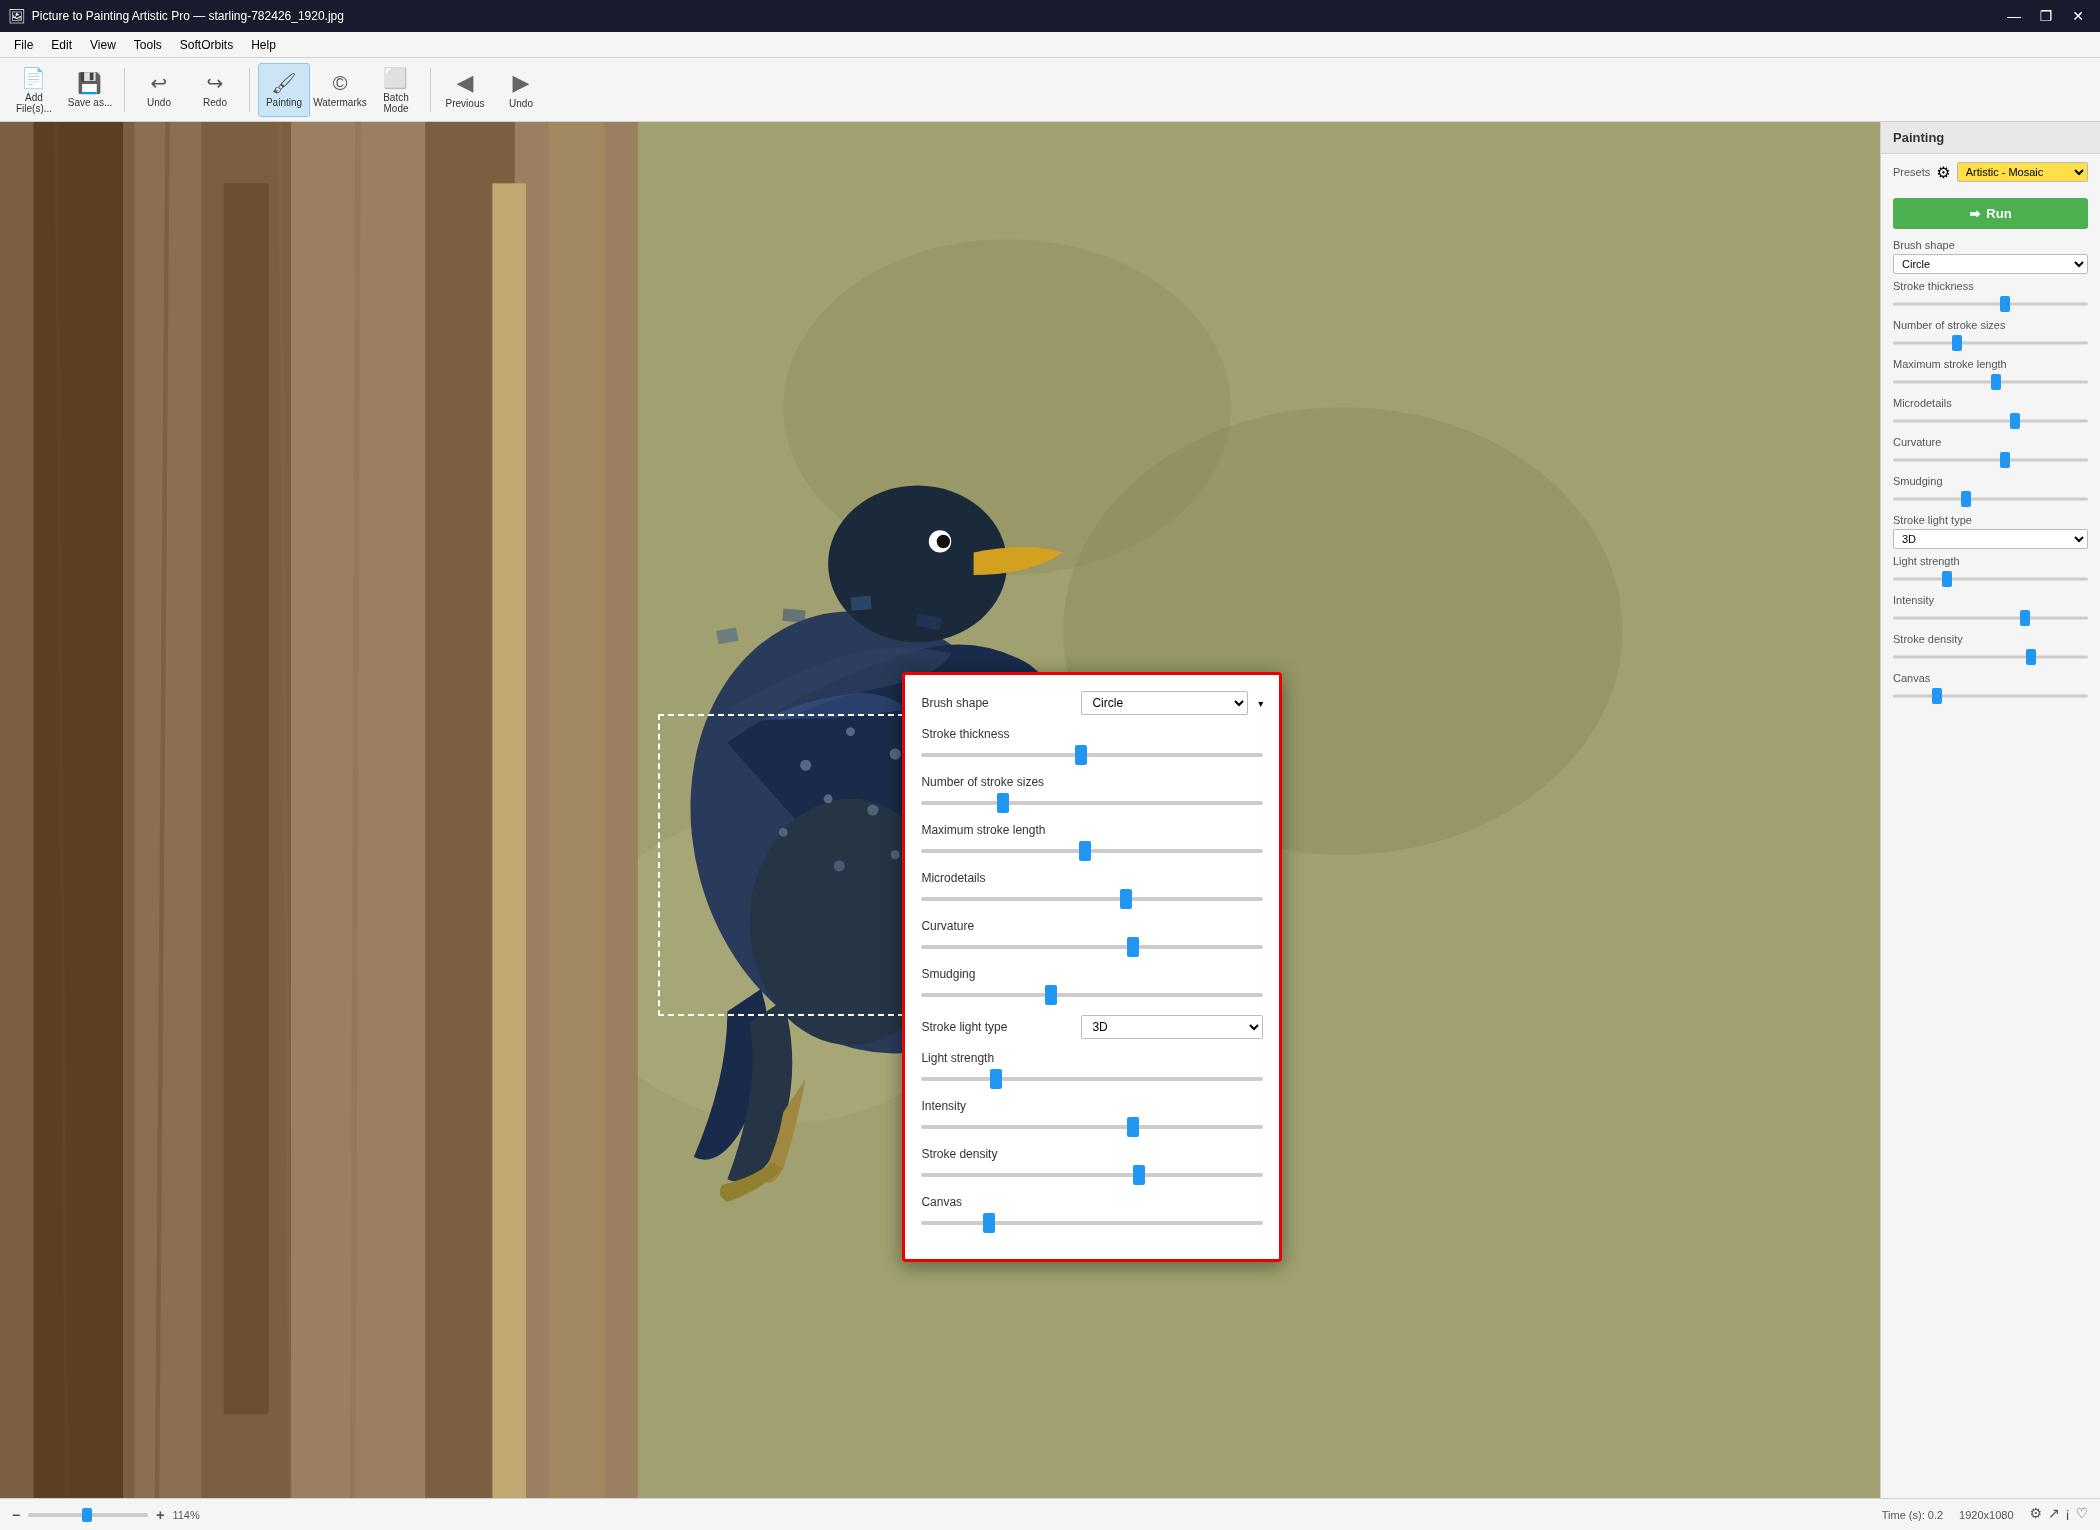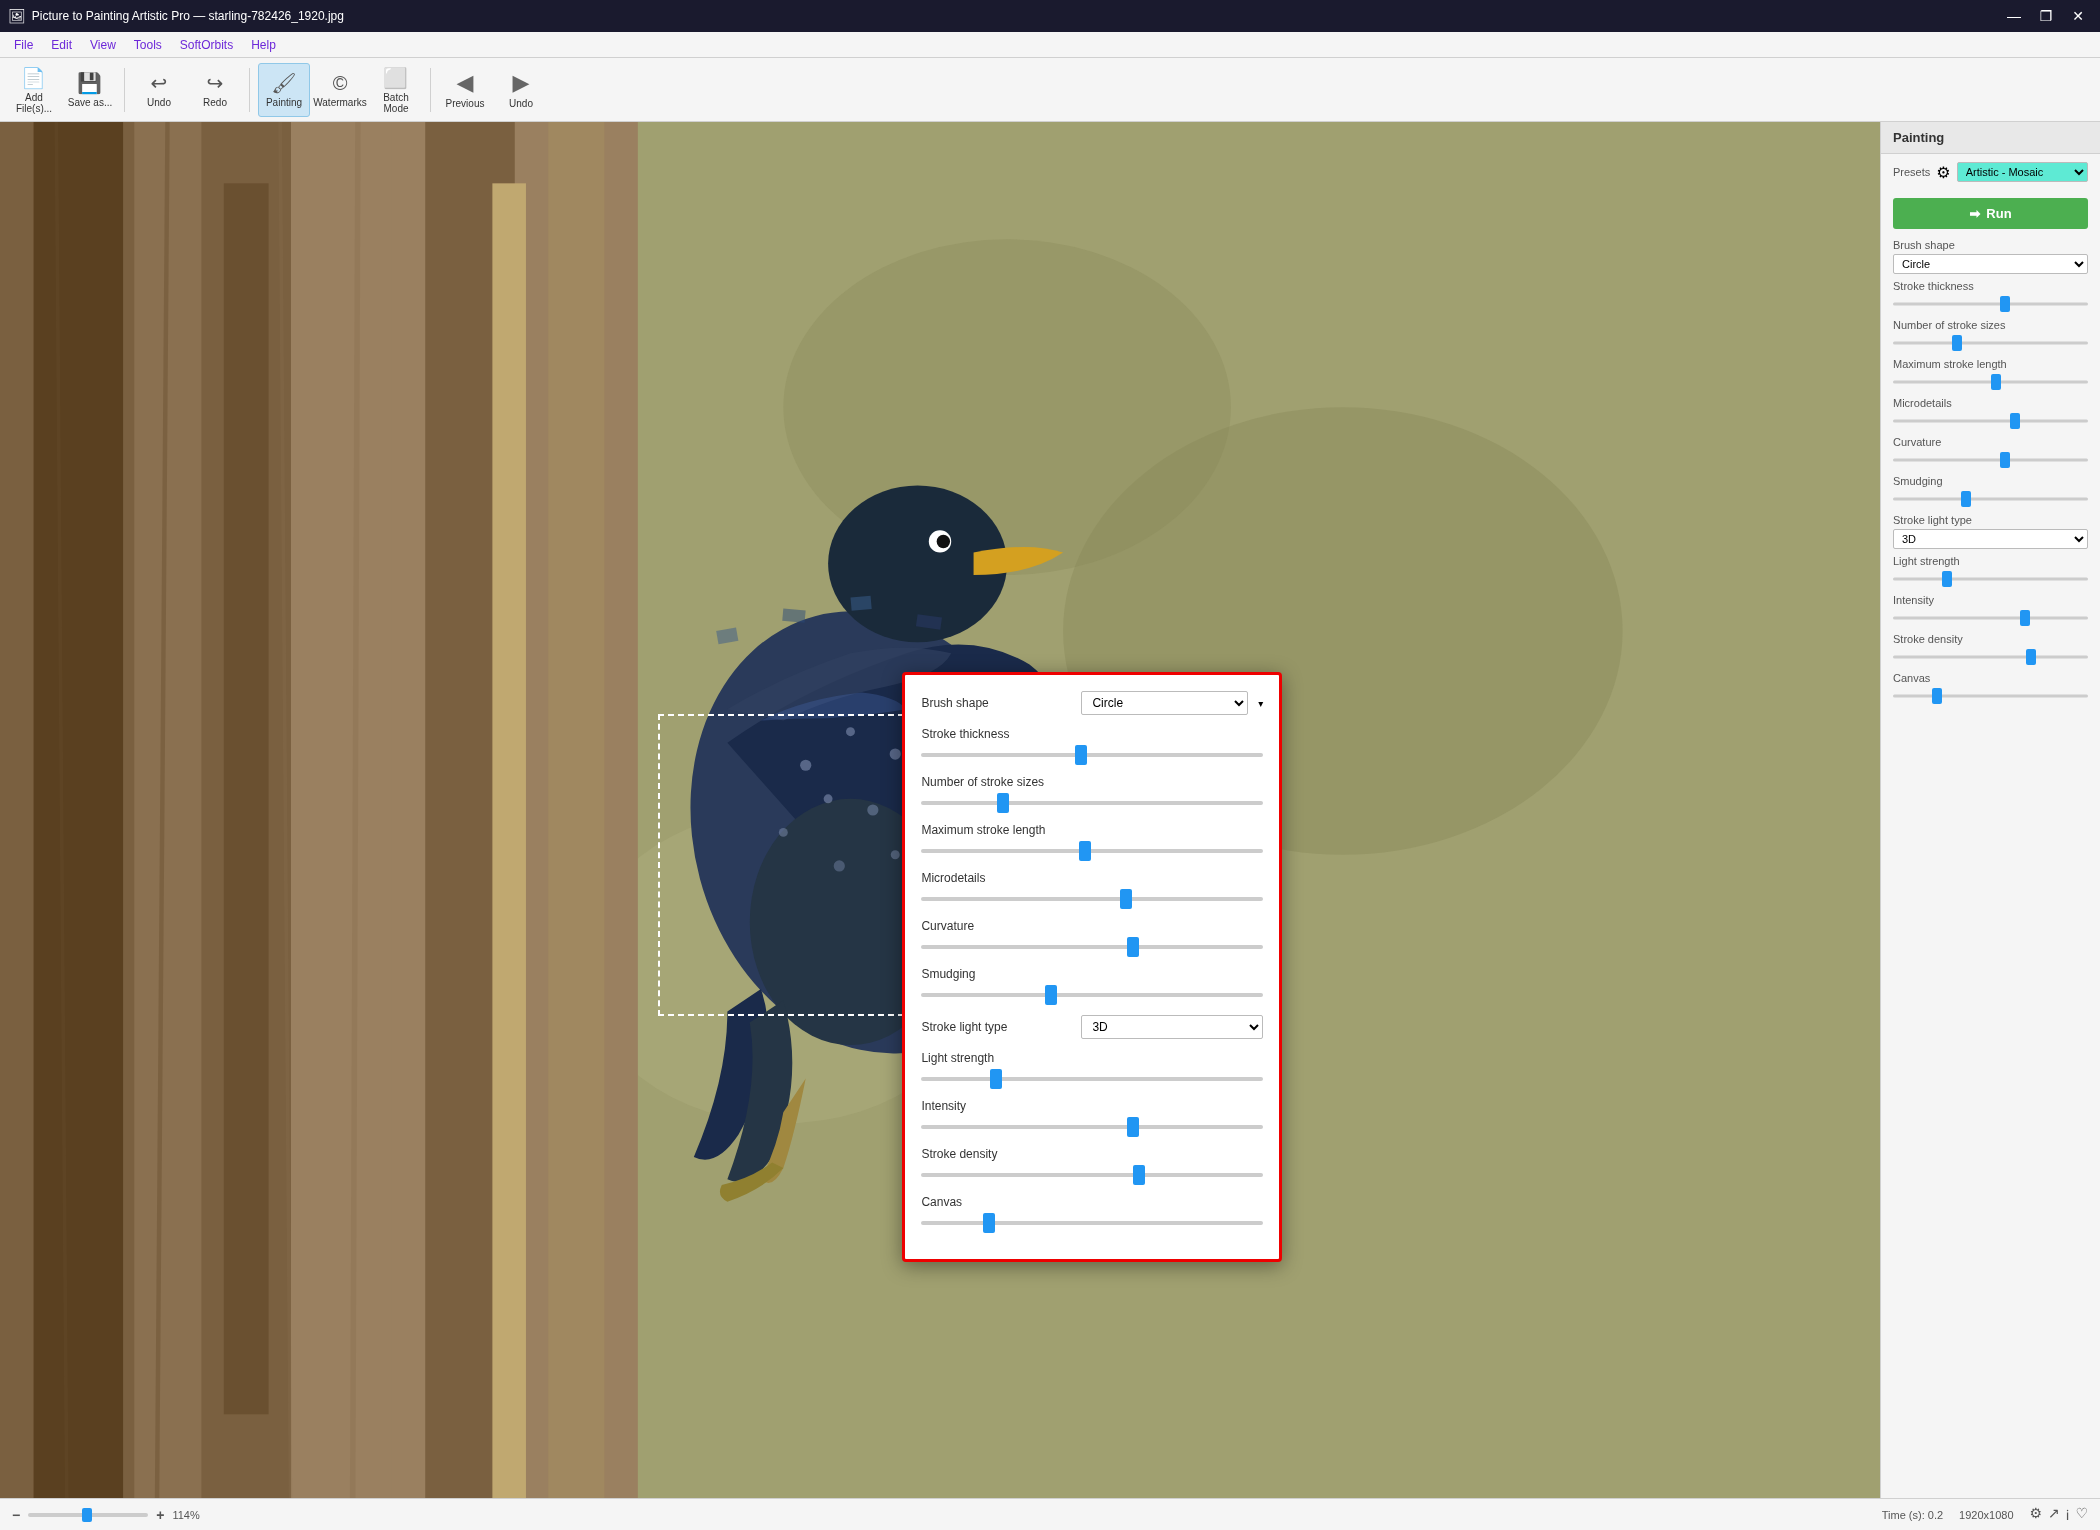--- a/index.html
+++ b/index.html
@@ -35,21 +35,21 @@
       height: 26px;
       display: flex;
       align-items: center;
       padding: 0 6px;
       gap: 2px;
     }
     .menu-item {
       padding: 2px 8px;
       cursor: pointer;
       font-size: 12px;
-      color: #6d28d9;
+      color: #000000;
       border-radius: 2px;
     }
 
     
     .toolbar {
       background: #f5f5f5;
       border-bottom: 1px solid #d0d0d0;
       height: 64px;
       display: flex;
       align-items: center;
@@ -157,21 +157,21 @@
     }
     .presets-icon {
       font-size: 16px;
       cursor: pointer;
     }
     .presets-select {
       flex: 1;
       font-size: 11px;
       padding: 2px 4px;
       border: 1px solid #bbb;
-      background: #5eead4;
+      background: #fde047;
       border-radius: 2px;
       cursor: pointer;
     }
 
     .run-btn {
       width: 100%;
       background: #4CAF50;
       color: #fff;
       border: none;
       padding: 8px 0;

